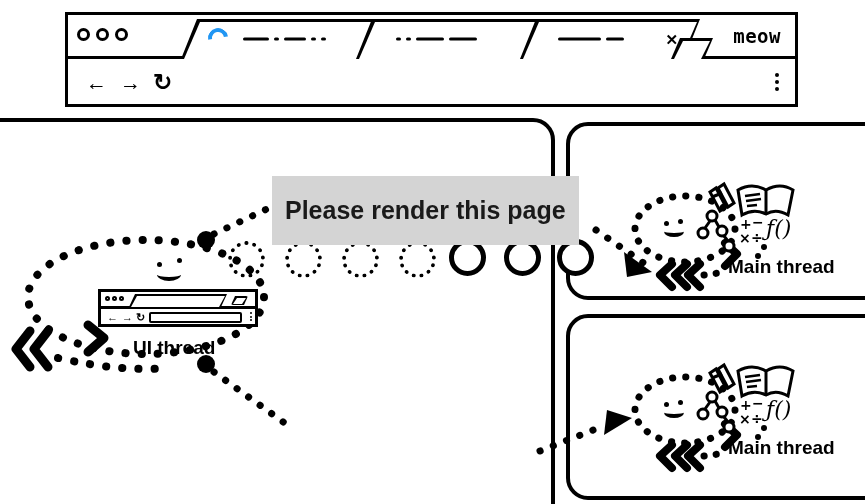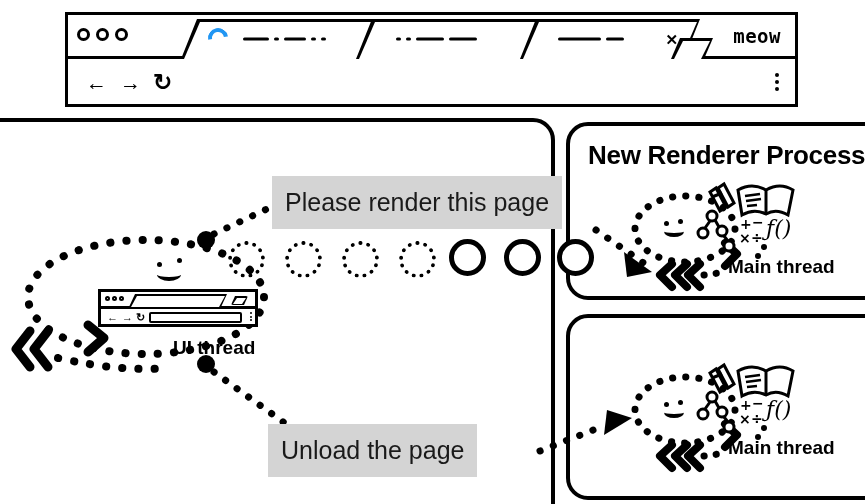--- a/index.html
+++ b/index.html
@@ -87,22 +87,23 @@
 
   .panel-title {
     position:absolute; font-size:26px; font-weight:700; color:#000;
     font-family:"Liberation Sans", sans-serif; letter-spacing:-0.3px;
     white-space:nowrap;
   }
 
   
   .msg-label {
     position:absolute; background:#d4d4d4; color:#1a1a1a;
-    font-size:25px; padding:12px 13px; white-space:nowrap;
+    font-size:25px; padding:20px 13px; white-space:nowrap;
     font-family:"Liberation Sans", sans-serif;
+    font-weight:bold;
   }
   #label-render { left:272px; top:176px; }
   #label-unload { left:268px; top:424px; }
 
   
   .queue-circle { position:absolute; width:37px; height:37px; border-radius:50%; }
   .queue-circle.dotted { border:4px dotted #000; }
   .queue-circle.solid  { border:5px solid #000; background:#fff; }
 
   
@@ -214,21 +215,20 @@
           <b></b>
           <b></b>
       </div>
     </div>
   </div>
 
   <div class="panel" id="panel-browser"></div>
   <div class="panel" id="panel-new"></div>
   <div class="panel" id="panel-old"></div>
 
-  <div class="panel-title" style="left:588px; top:140px;">New Renderer Process</div>
 
   <svg width="865" height="504">
 
     <ellipse cx="146" cy="297" rx="118" ry="57" fill="none" stroke="#000" stroke-width="8" stroke-linecap="round" stroke-dasharray="0.2 16"></ellipse>
 
     <path d="M 88 325 L 104 338 L 88 352" fill="none" stroke="#000" stroke-width="9" stroke-linecap="round" stroke-linejoin="round"></path>
 
     <path d="M 30 331 L 16 349 L 30 367" fill="none" stroke="#000" stroke-width="9" stroke-linecap="round" stroke-linejoin="round"></path>
     <path d="M 48 331 L 34 349 L 48 367" fill="none" stroke="#000" stroke-width="9" stroke-linecap="round" stroke-linejoin="round"></path>
 
@@ -277,24 +277,23 @@
       <span class="mb-ico" style="left:35px;">↻</span>
       <span class="mb-url"></span>
       <span class="mb-keb">
           <i></i>
           <i></i>
           <i></i>
         </span>
     </div>
   </div>
 
-  <div class="thread-label" style="left:133px; top:337px;margin-left:40px;">UI thread</div>
+  <div class="thread-label" style="left:133px; top:337px;">UI thread</div>
 
   <div class="msg-label" id="label-render">Please render this page</div>
-  <div class="msg-label" id="label-unload">Unload the page</div>
 
   <svg width="865" height="504">
     <ellipse cx="685" cy="229" rx="50" ry="33" fill="none" stroke="#000" stroke-width="7" stroke-linecap="round" stroke-dasharray="0.2 13"></ellipse>
     <path d="M 725 243 L 737 254 L 725 266" fill="none" stroke="#000" stroke-width="8" stroke-linecap="round" stroke-linejoin="round"></path>
     <path d="M 672 264 L 660 275 L 672 287" fill="none" stroke="#000" stroke-width="8" stroke-linecap="round" stroke-linejoin="round"></path>
     <path d="M 687 264 L 675 275 L 687 287" fill="none" stroke="#000" stroke-width="8" stroke-linecap="round" stroke-linejoin="round"></path>
     <path d="M 700 264 L 688 275 L 700 287" fill="none" stroke="#000" stroke-width="8" stroke-linecap="round" stroke-linejoin="round"></path>
     <path d="M 704 275 L 726 272" fill="none" stroke="#000" stroke-width="7" stroke-linecap="round" stroke-dasharray="0.2 12"></path>
   </svg>
 

